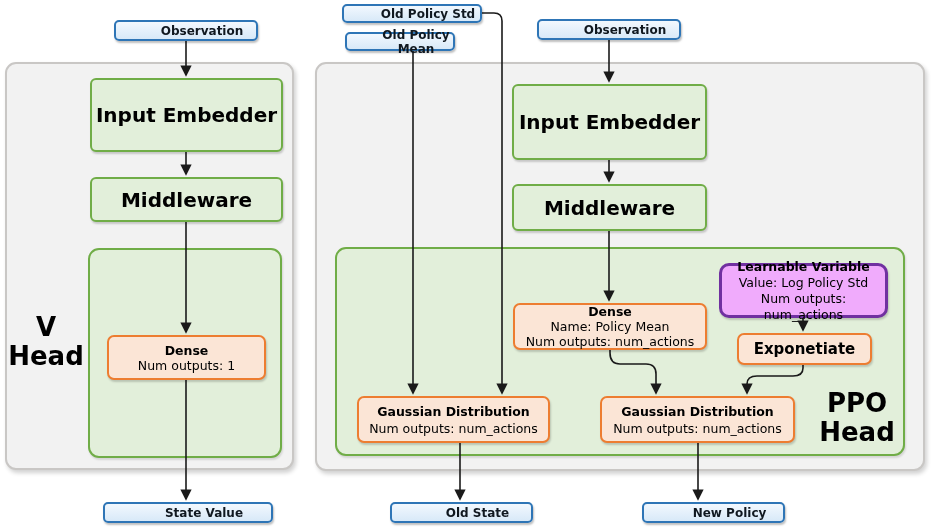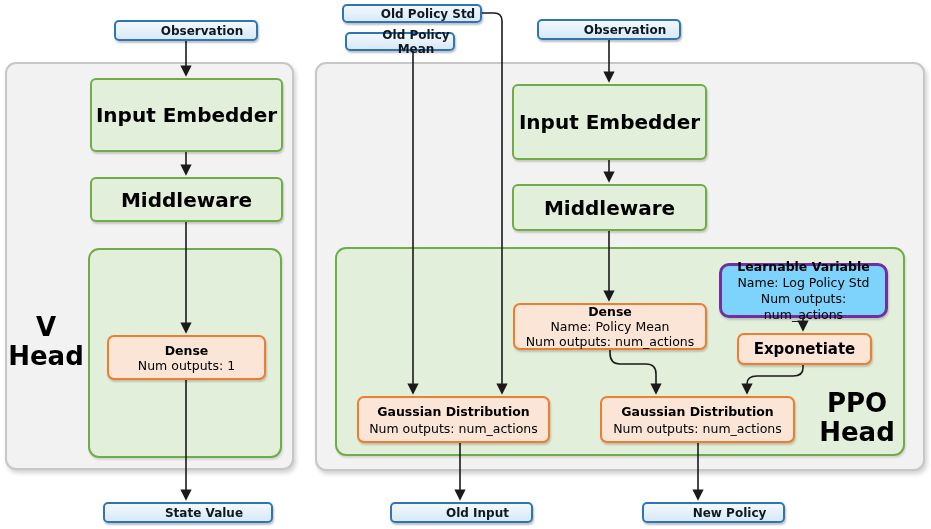--- a/index.html
+++ b/index.html
@@ -29,21 +29,21 @@
   .green-box{
     background:#E2EFDA;border:2px solid #70AD47;border-radius:6px;
     font-weight:bold;font-size:20px;color:#000;
     box-shadow:1px 2px 2px rgba(0,0,0,0.18);
   }
   .orange-box{
     background:#FBE5D6;border:2.5px solid #ED7D31;border-radius:7px;
     font-size:12.5px;color:#000;box-shadow:1px 2px 2px rgba(0,0,0,0.18);
   }
   .purple-box{
-    background:#7dd3fc;border:3px solid #7030A0;border-radius:10px;
+    background:#f0abfc;border:3px solid #7030A0;border-radius:10px;
     font-size:12.5px;color:#000;box-shadow:1px 2px 2px rgba(0,0,0,0.18);
   }
   .box-title{font-weight:bold;}
   .panel-label{
     position:absolute;z-index:10;font-weight:bold;font-size:26px;line-height:29px;
     color:#000;text-align:center;
   }
   .wires{position:absolute;left:0;top:0;z-index:5;}
   .ln{fill:none;stroke:#1a1a1a;stroke-width:1.6px;}
 </style>
@@ -127,21 +127,21 @@
   </div>
 
   <div class="node orange-box" style="left:513px;top:303px;width:194px;height:47px;line-height:15px;">
     <span class="box-title">Dense</span>
     <span>Name: Policy Mean</span>
     <span>Num outputs: num_actions</span>
   </div>
 
   <div class="node purple-box" style="left:719px;top:263px;width:169px;height:55px;line-height:16px;">
     <span class="box-title">Learnable Variable</span>
-    <span>Name: Log Policy Std</span>
+    <span>Value: Log Policy Std</span>
     <span>Num outputs: num_actions</span>
   </div>
 
   <div class="node orange-box" style="left:737px;top:333px;width:135px;height:32px;">
     <span class="box-title" style="font-size:15px;">Exponetiate</span>
   </div>
 
   <div class="node orange-box" style="left:357px;top:396px;width:193px;height:47px;line-height:17px;">
     <span class="box-title">Gaussian Distribution</span>
     <span>Num outputs: num_actions</span>
@@ -151,20 +151,20 @@
     <span class="box-title">Gaussian Distribution</span>
     <span>Num outputs: num_actions</span>
   </div>
 
   <div class="panel-label" style="left:812px;top:389px;width:90px;">
     <div>PPO</div>
     <div>Head</div>
   </div>
 
   <div class="node blue-box" style="left:390px;top:502px;width:143px;height:21px;">
-    <span>Old Input</span>
+    <span>Old State</span>
   </div>
 
   <div class="node blue-box" style="left:627px;top:502px;width:143px;height:21px;margin-left:15px;">
     <span>New Policy</span>
   </div>
 
 </div>
 
 </body></html>

